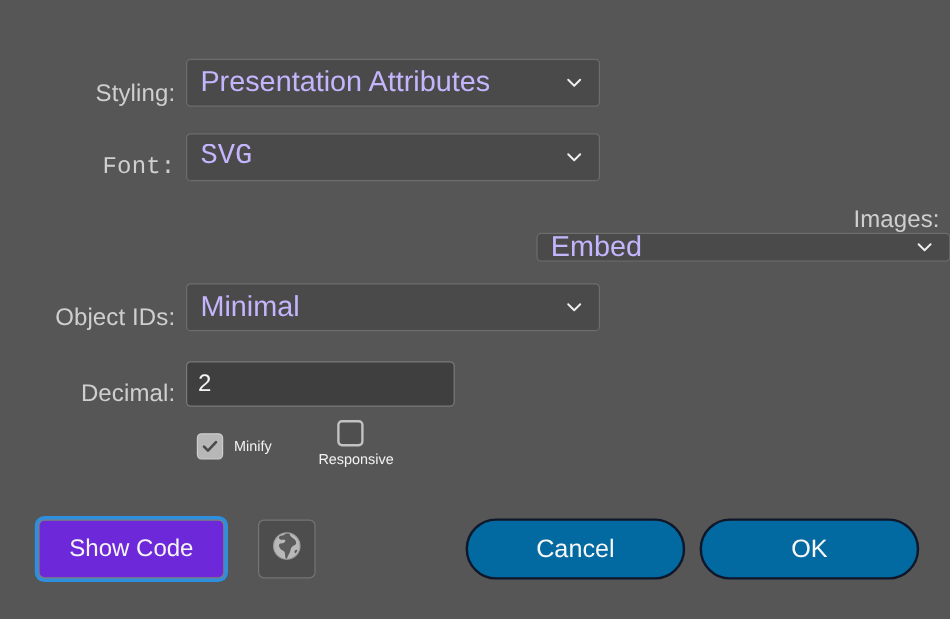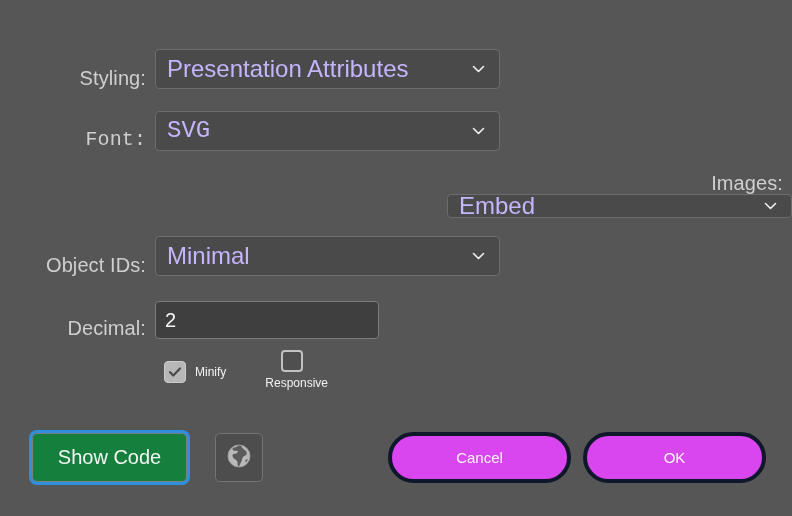--- a/index.html
+++ b/index.html
@@ -141,21 +141,21 @@
     white-space: nowrap;
   }
 
   
   .btn-showcode {
     position: absolute;
     left: 32px;
     top: 433px;
     width: 155px;
     height: 49px;
-    background: #15803d;
+    background: #6d28d9;
     border: 1px solid #7d7d7d;
     border-radius: 5px;
     box-shadow: 0 0 0 3px #2f8fdf;
     box-sizing: border-box;
     display: flex;
     align-items: center;
     justify-content: center;
     color: #f5f5f5;
     font-size: 20px;
     cursor: default;
@@ -174,29 +174,29 @@
     display: flex;
     align-items: center;
     justify-content: center;
     cursor: default;
   }
 
   .btn-pill {
     position: absolute;
     top: 432px;
     height: 51px;
-    background: #d946ef;
-    border: 4px solid #0f172a;
+    background: #0369a1;
+    border: 2px solid #0f172a;
     border-radius: 26px;
     box-sizing: border-box;
     display: flex;
     align-items: center;
     justify-content: center;
     color: #f7f7f7;
-    font-size: 15px;
+    font-size: 21px;
     cursor: default;
   }
   #cancel-btn { left: 388px; width: 183px; }
   #ok-btn     { left: 583px; width: 183px; }
 </style>
 </head>
 <body>
 
 <div class="dialog">
 

